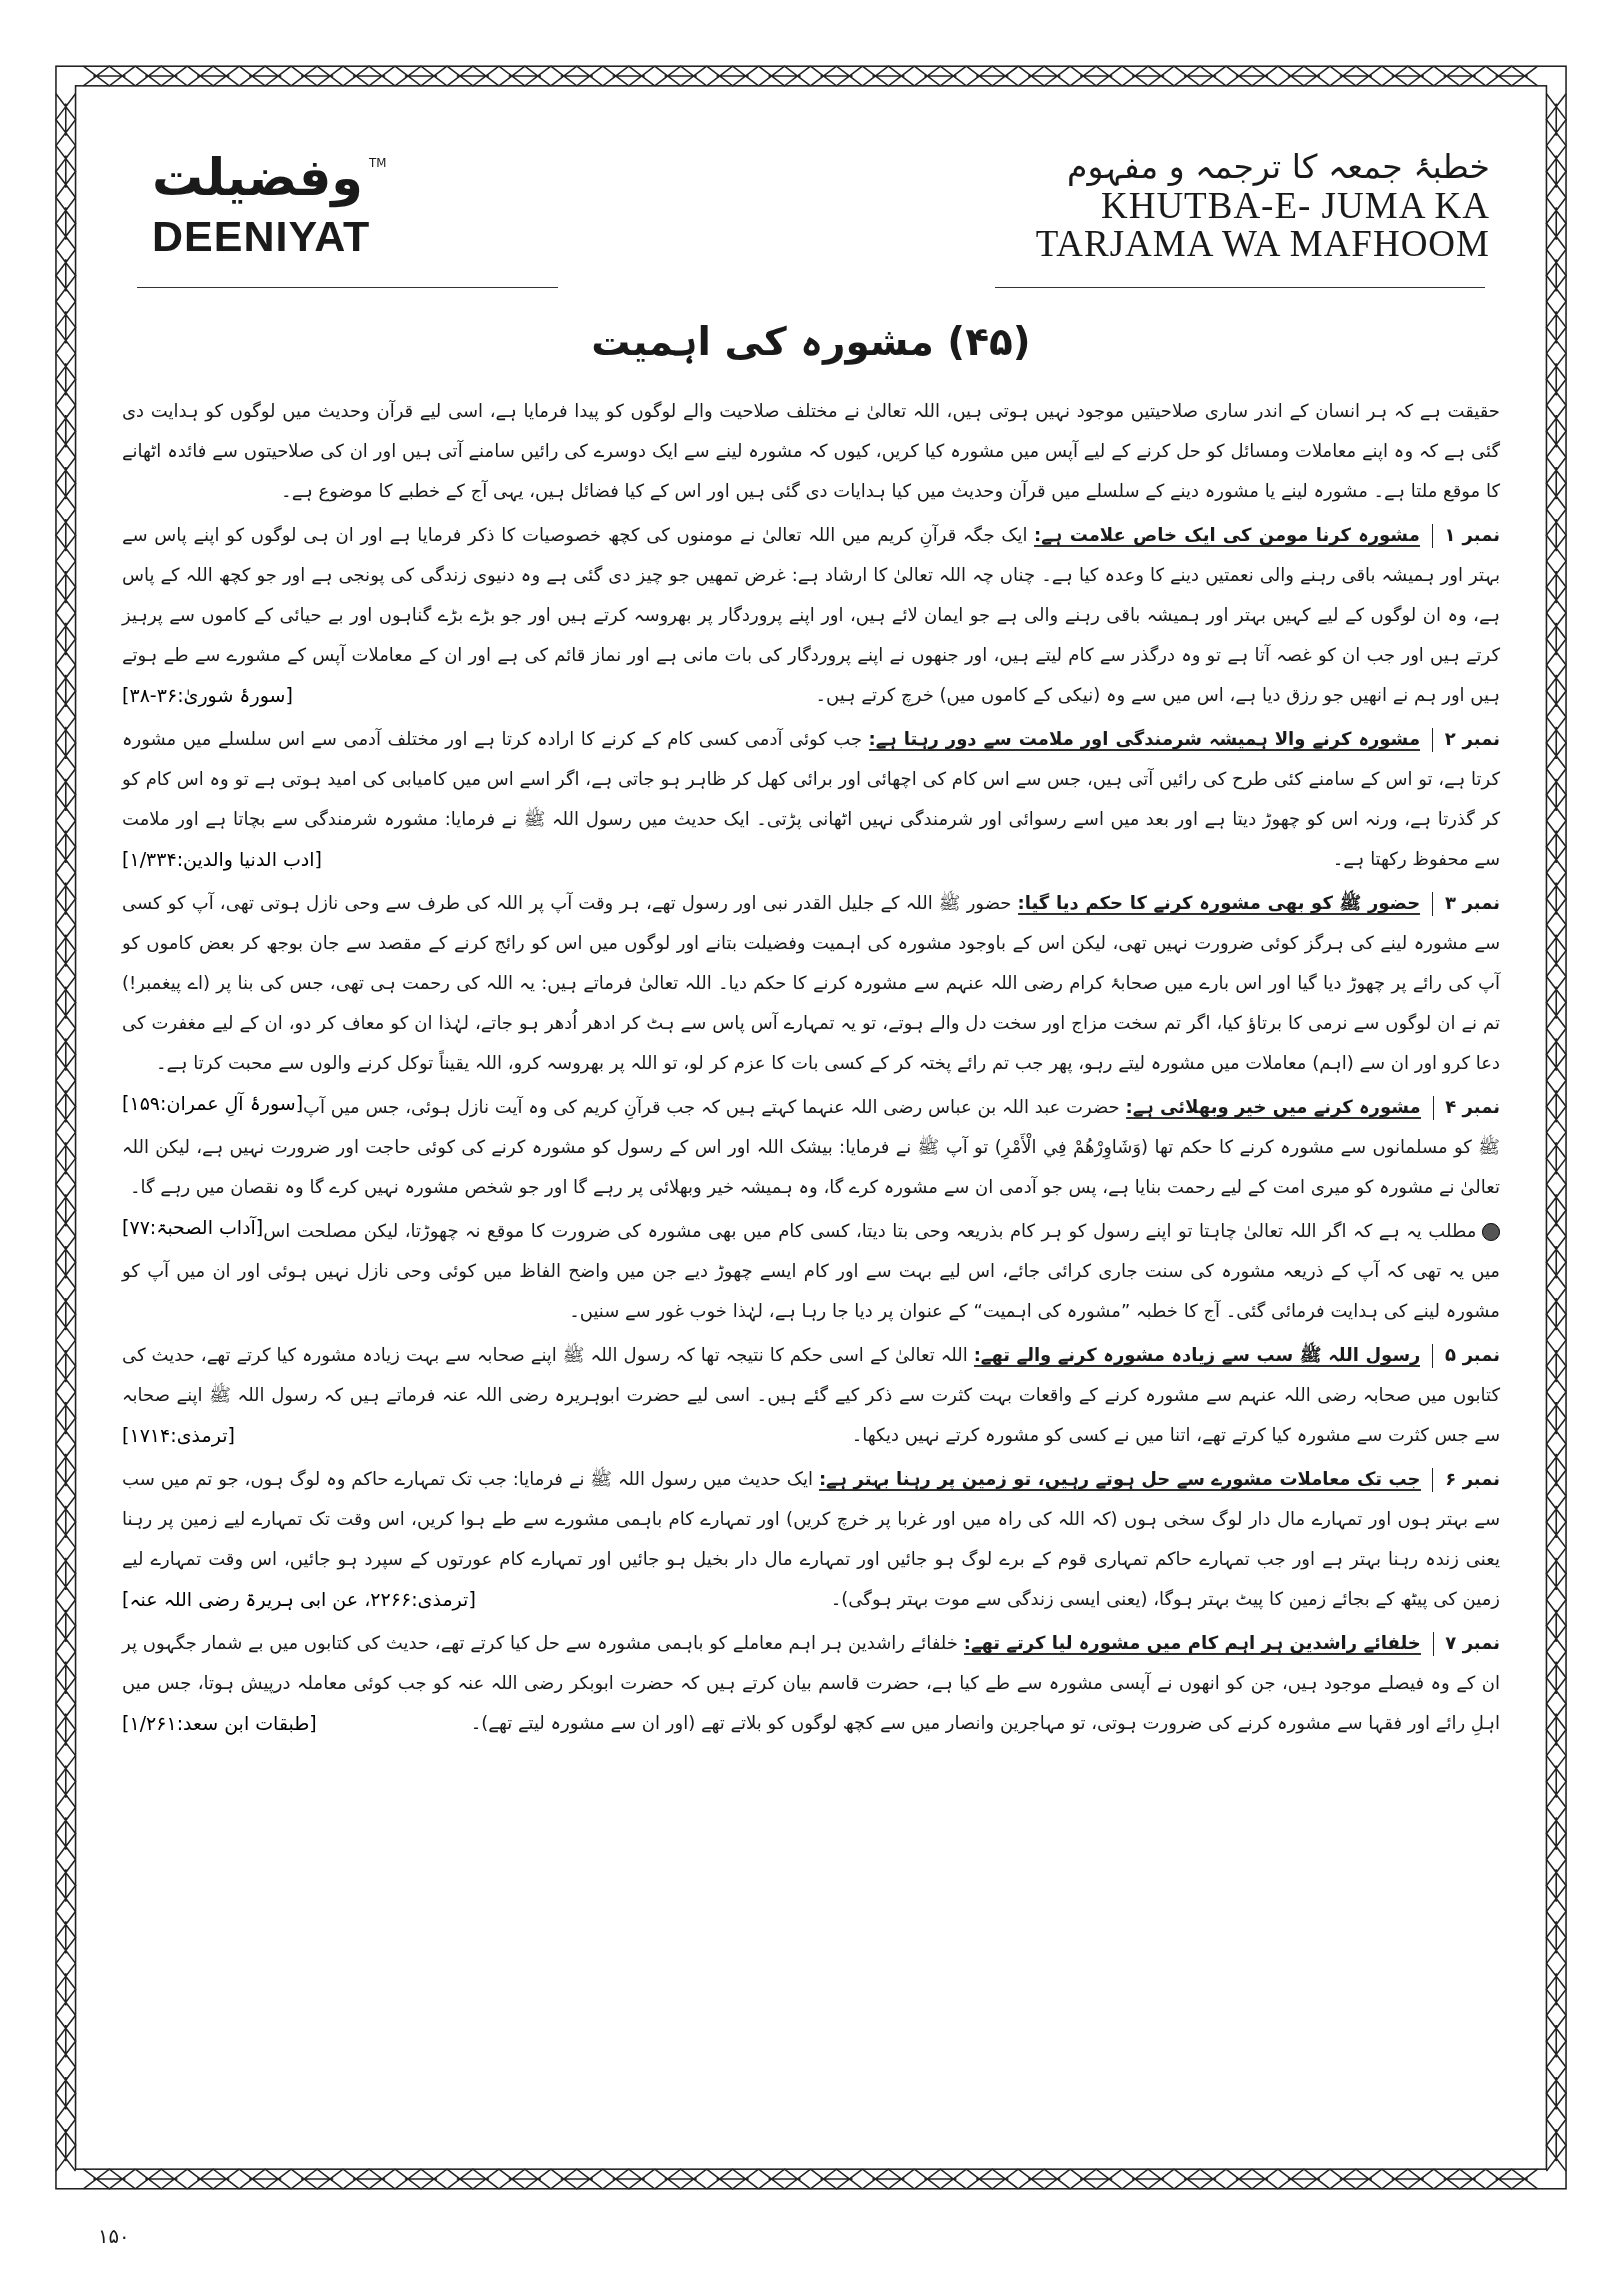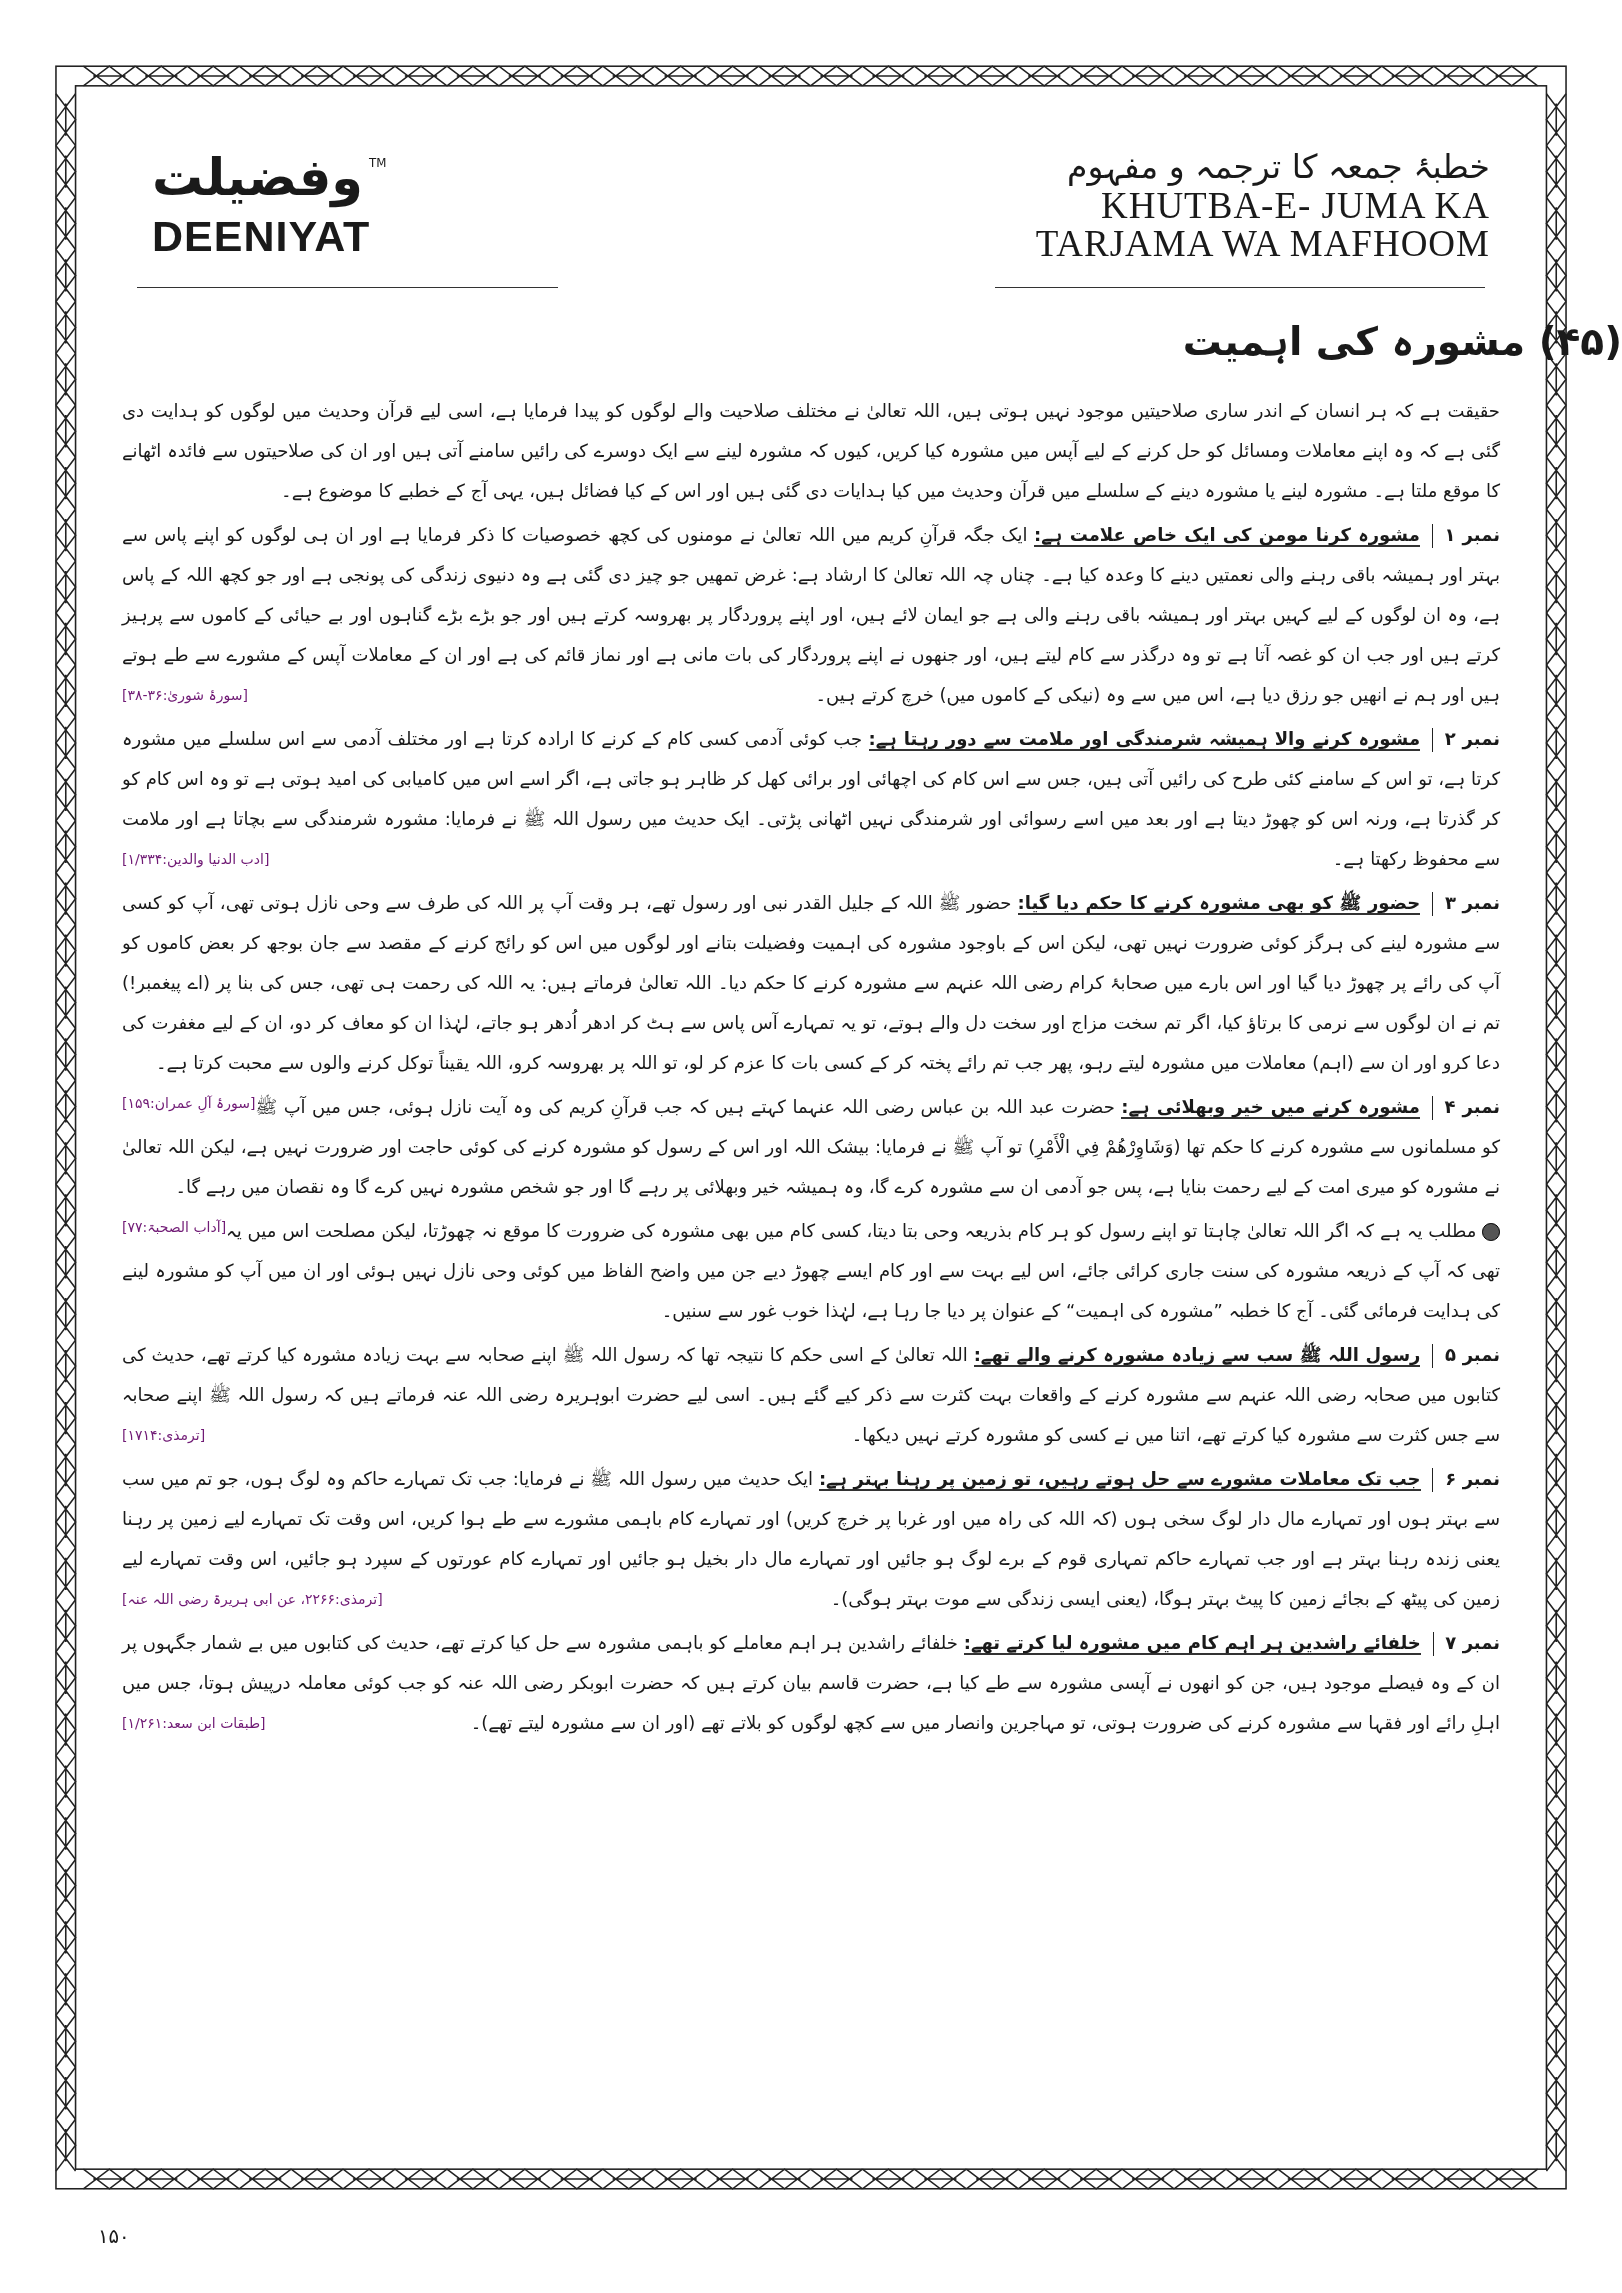--- a/index.html
+++ b/index.html
@@ -8,27 +8,27 @@
   .frame svg { position: absolute; left: 0; top: 0; }
   .logo { position: absolute; left: 152px; top: 152px; width: 235px; text-align: left; }
   .logo-ar { font-family: "DejaVu Sans", sans-serif; font-size: 51px; font-weight: bold; line-height: 1; direction: rtl; text-align: left; display: inline-block; position: relative; }
   .logo-ar .tm { font-size: 11.8px; position: absolute; right: -23.5px; top: 5.9px; font-weight: normal; direction: ltr; }
   .logo-en { font-family: "Liberation Sans", sans-serif; font-weight: bold; font-size: 43px; letter-spacing: 1px; line-height: 1; margin-top: 12px; }
   .logo-rule { position: absolute; left: 137px; top: 287px; width: 421px; height: 1px; background: #333; }
   .title-block { position: absolute; right: 132px; top: 147px; text-align: right; }
   .title-ur { font-family: "DejaVu Serif", serif; font-size: 33px; direction: rtl; line-height: 1.2; }
   .title-en { font-family: "Liberation Serif", serif; font-size: 37px; line-height: 1.05; letter-spacing: 1px; }
   .title-rule { position: absolute; right: 137px; top: 287px; width: 490px; height: 1px; background: #333; }
-  .heading { position: absolute; left: 0; right: 0; top: 319px; font-family: "DejaVu Sans", sans-serif; font-weight: bold; font-size: 39px; direction: rtl; }
+  .heading { position: absolute; left: 0; right: 0; top: 319px; text-align: center; font-family: "DejaVu Sans", sans-serif; font-weight: bold; font-size: 39px; direction: rtl; }
   .content { position: absolute; left: 118px; right: 118px; top: 387px; direction: rtl; font-family: "DejaVu Sans", sans-serif; font-size: 18px; line-height: 40px; text-align: justify; }
   .content p { margin: 4px; }
   .sec-num { font-weight: bold; }
   .sec-sep { display: inline-block; width: 1px; height: 23.5px; background: #222; margin: 0 11.8px; vertical-align: middle; }
   .sec-title { font-weight: bold; border-bottom: 2.9px solid #333; }
-  .ref { float: left; direction: rtl; font-size: 14px; color: #701a75; }
+  .ref { float: left; direction: rtl; font-size: 19px; color: #000000; }
   .bullet { display: inline-block; width: 15.7px; height: 15.7px; border-radius: 50%; background: #555; border: 1px solid #000; margin-left: 5.9px; vertical-align: middle; }
   .page-num { position: absolute; left: 98px; top: 2225px; font-size: 19.6px; font-family: "DejaVu Sans", sans-serif; }
 </style>
 </head>
 <body>
 
 <div class="frame">
   <svg id="border-svg" width="1514" height="2127" viewBox="0 0 1545 2170">
       <rect x="2" y="2" width="1541" height="2166" fill="none" stroke="#222" stroke-width="1.6"></rect>
       <rect x="22" y="22" width="1501" height="2126" fill="none" stroke="#222" stroke-width="1.6"></rect>

